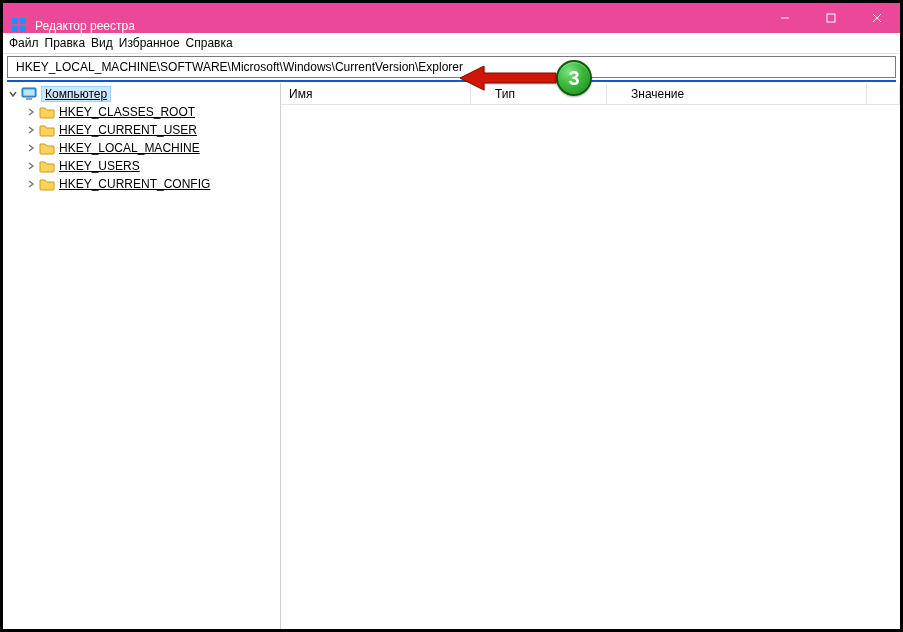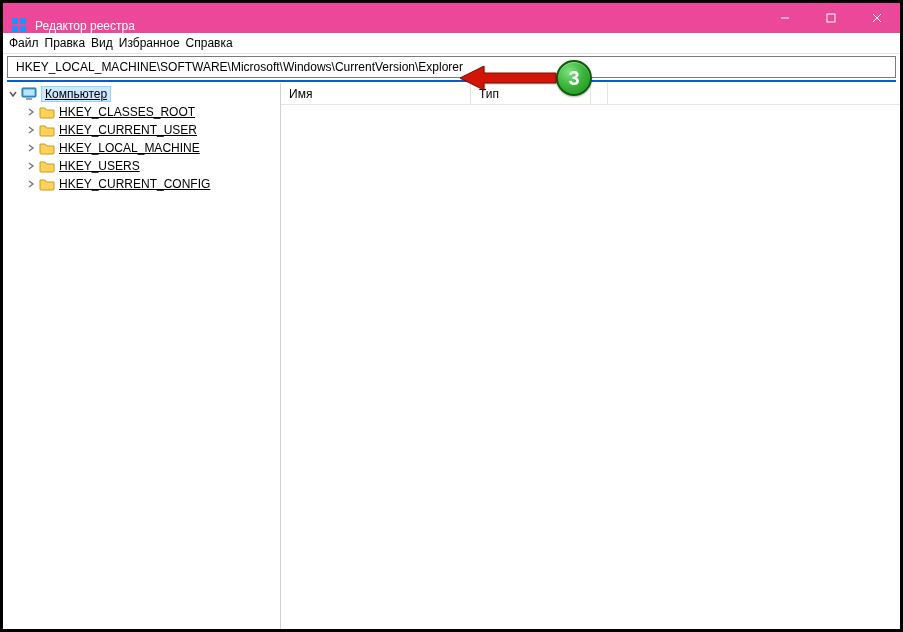--- a/index.html
+++ b/index.html
@@ -106,20 +106,21 @@
   .list-pane {
     flex: 1;
     display: flex;
     flex-direction: column;
   }
   .list-header {
     display: flex;
     height: 22px;
     border-bottom: 1px solid #e5e5e5;
     align-items: center;
+    gap: 16px;
   }
   .list-header .col {
     padding: 0 8px;
     font-size: 12px;
     height: 100%;
     display: flex;
     align-items: center;
     border-right: 1px solid #e5e5e5;
   }
   .col-name { width: 190px; }
@@ -289,17 +290,18 @@
           <span class="node-label">HKEY_CURRENT_CONFIG</span>
         </li>
       </ul>
     </div>
   </div>
 
   <div class="list-pane">
     <div class="list-header">
       <div class="col col-name">Имя</div>
       <div class="col col-type">Тип</div>
+      <div class="col col-value">Значение</div>
       <div class="col col-pad"></div>
     </div>
     <div class="list-body"></div>
   </div>
 </div>
 
 </body></html>

